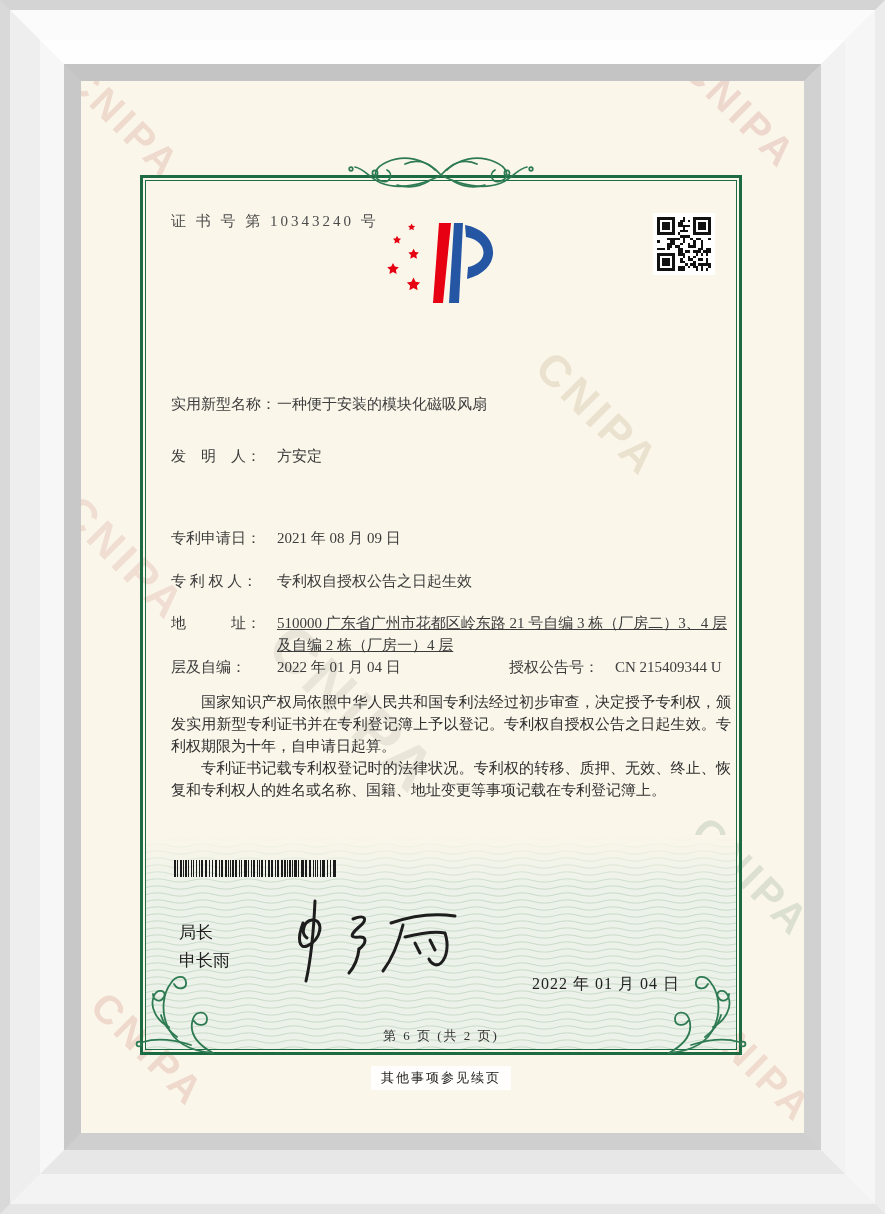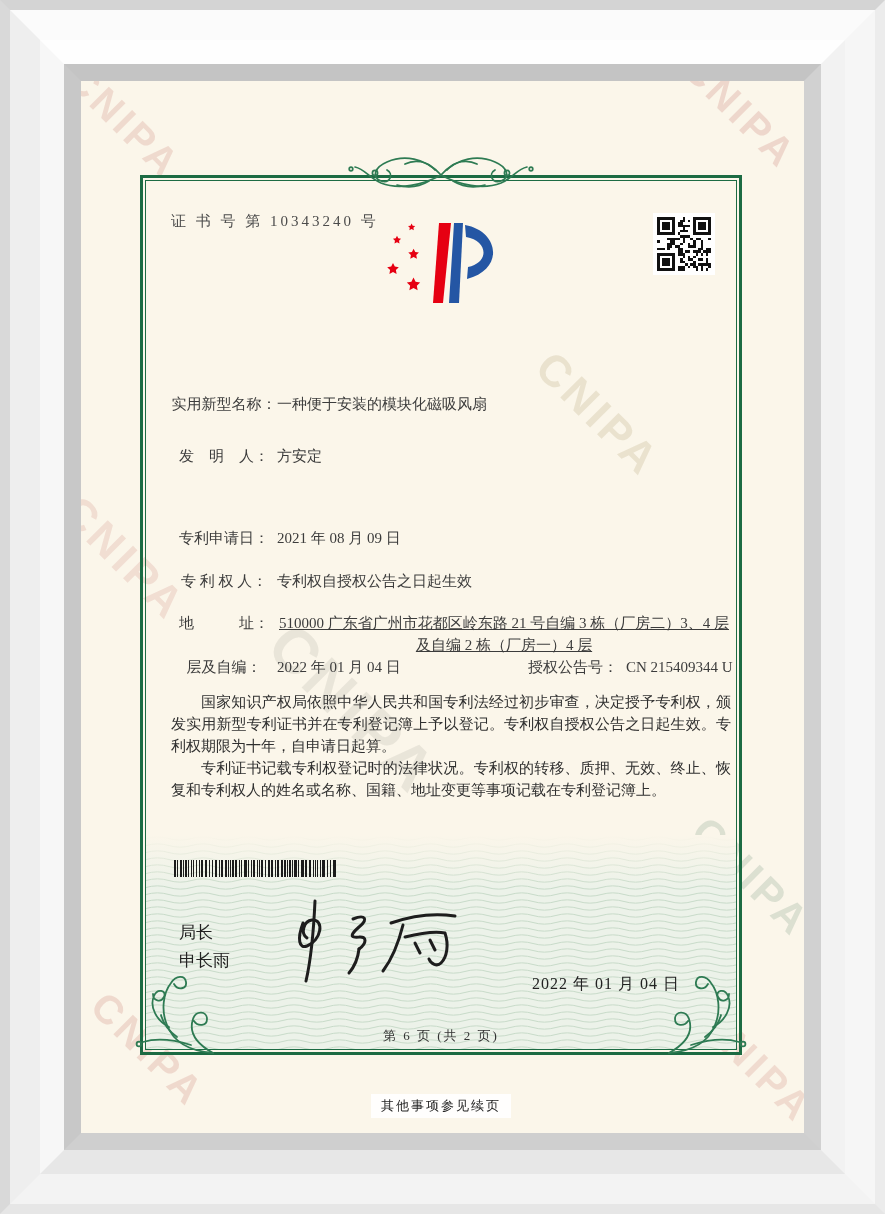--- a/index.html
+++ b/index.html
@@ -58,30 +58,30 @@
 
   
   .cert-no{position:absolute;left:90px;top:131px;font-size:15px;letter-spacing:3px;color:#4b4b4b;}
   .qr{position:absolute;left:572px;top:132px;width:62px;height:62px;background:#fff;padding:4px;}
   .qr svg{display:block;width:100%;height:100%;}
   .logo{position:absolute;left:296px;top:136px;width:130px;height:90px;}
   .title{position:absolute;left:59px;top:227px;width:602px;text-align:center;
          font-size:35px;font-weight:bold;letter-spacing:9px;color:#111;}
 
   
-  .row{position:absolute;left:90px;font-size:15px;color:var(--ink);white-space:nowrap;text-align:center;}
+  .row{position:absolute;left:90px;font-size:15px;color:var(--ink);white-space:nowrap;}
   .row .lab{display:inline-block;min-width:106px;}
   .row .val{color:var(--ink);}
   .r-name{top:314px;} .r-inv{top:366px;} .r-pno{top:404px;}
   .r-fdate{top:448px;} .r-owner{top:491px;}
   .r-addr{top:531px;white-space:normal;width:560px;line-height:22px;}
   .r-addr .lab{float:left;}
   .r-addr .val{display:block;margin-left:106px;text-decoration:underline;}
   .r-grant{top:577px;}
-  .grant2{position:absolute;left:349px;top:0;}
+  .grant2{position:absolute;left:338px;top:0;}
 
   
   .body-text{position:absolute;left:90px;top:610px;width:560px;font-size:15px;
              line-height:22px;color:#2f2f2f;text-align:justify;}
   .body-text p{text-indent:2em;}
 
   
   .barcode{position:absolute;left:93px;top:779px;width:164px;height:17px;display:flex;
            align-items:stretch;background:transparent;}
   .barcode i{display:block;background:#1b1b1b;height:100%;}
@@ -91,21 +91,21 @@
                 font-family:"Liberation Sans","DejaVu Sans",sans-serif;}
   .signer-name{position:absolute;left:98px;top:868px;font-size:17px;color:#222;
                font-family:"Liberation Sans","DejaVu Sans",sans-serif;}
   .signature{position:absolute;left:198px;top:812px;width:190px;height:96px;}
 
   .issue-date{position:absolute;left:451px;top:893px;font-size:16px;color:#222;letter-spacing:1px;}
   .page-no{position:absolute;left:59px;top:946px;width:602px;text-align:center;
            font-size:13px;color:#333;letter-spacing:2px;}
   .foot-note{position:absolute;left:59px;top:985px;width:602px;text-align:center;}
   .foot-note span{display:inline-block;background:rgba(255,255,255,.9);
-           padding:3px 10px;font-size:13px;color:#222;letter-spacing:2px;margin-top:28px;}
+           padding:3px 10px;font-size:13px;color:#222;letter-spacing:2px;}
 </style>
 </head>
 <body>
 
 <div class="stage">
 
   <div class="bevel1"></div>
   <div class="bevel2"></div>
   <div class="bevel3"></div>
   <div class="mat"></div>

